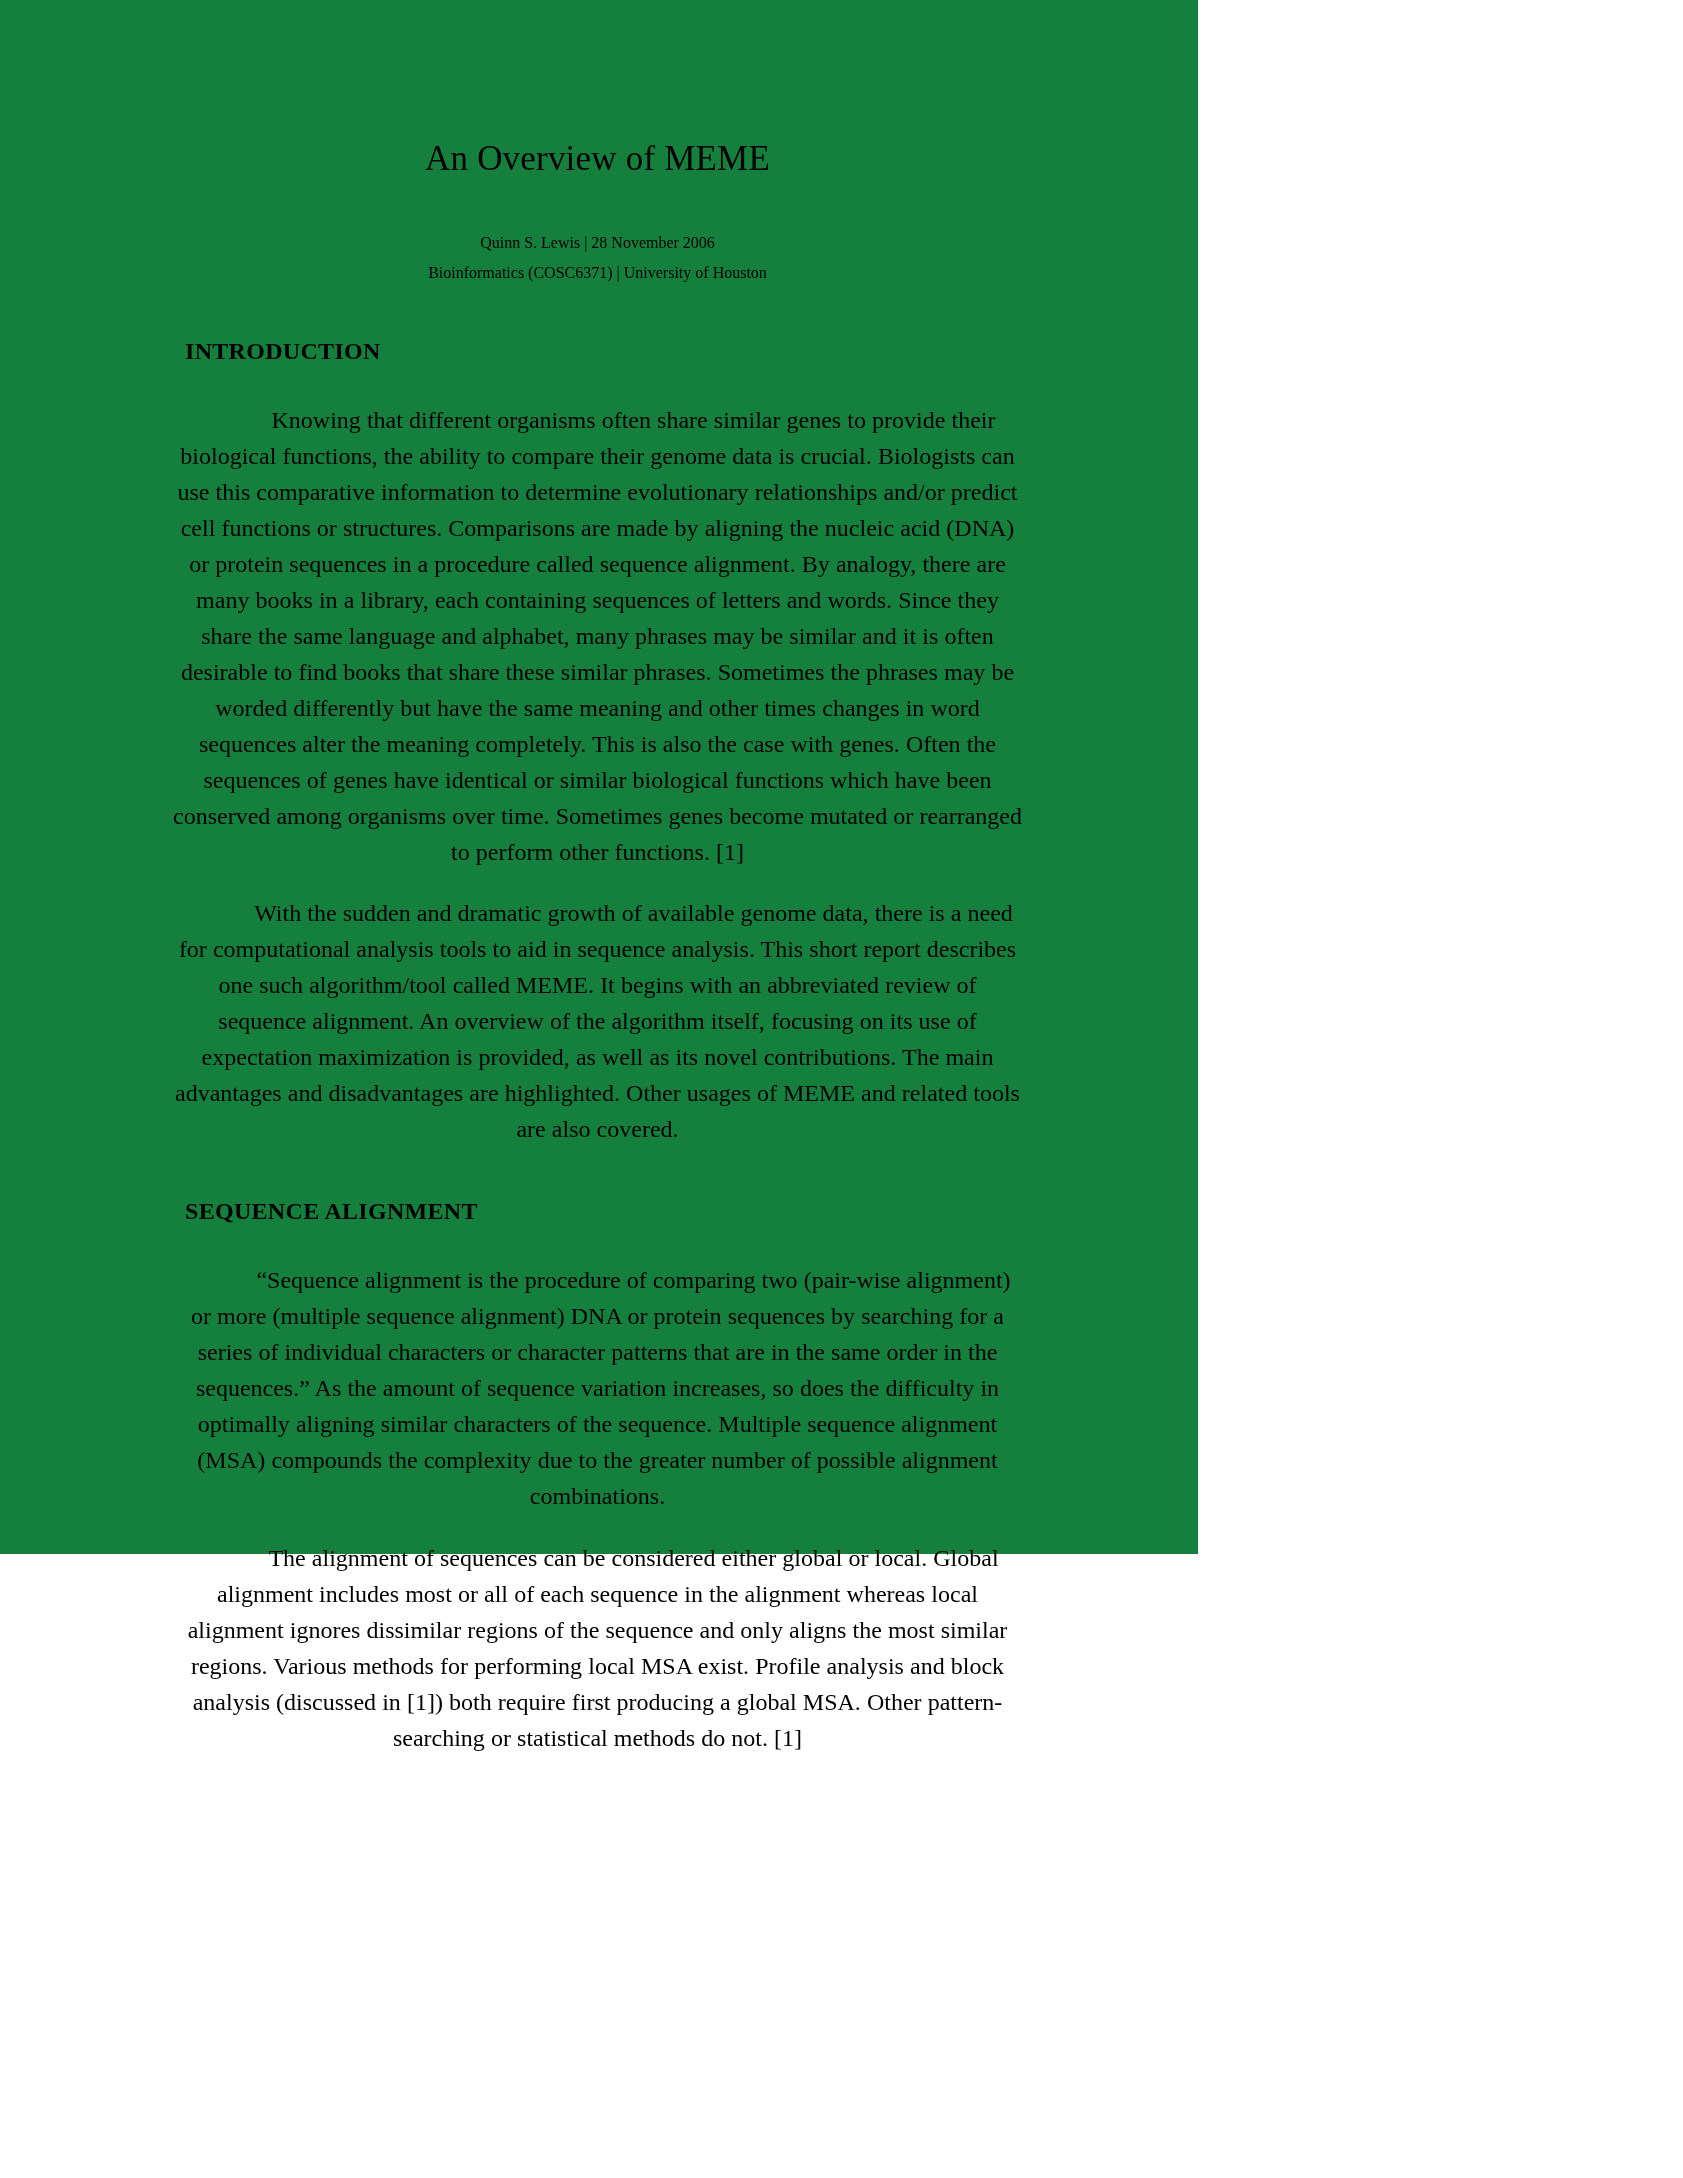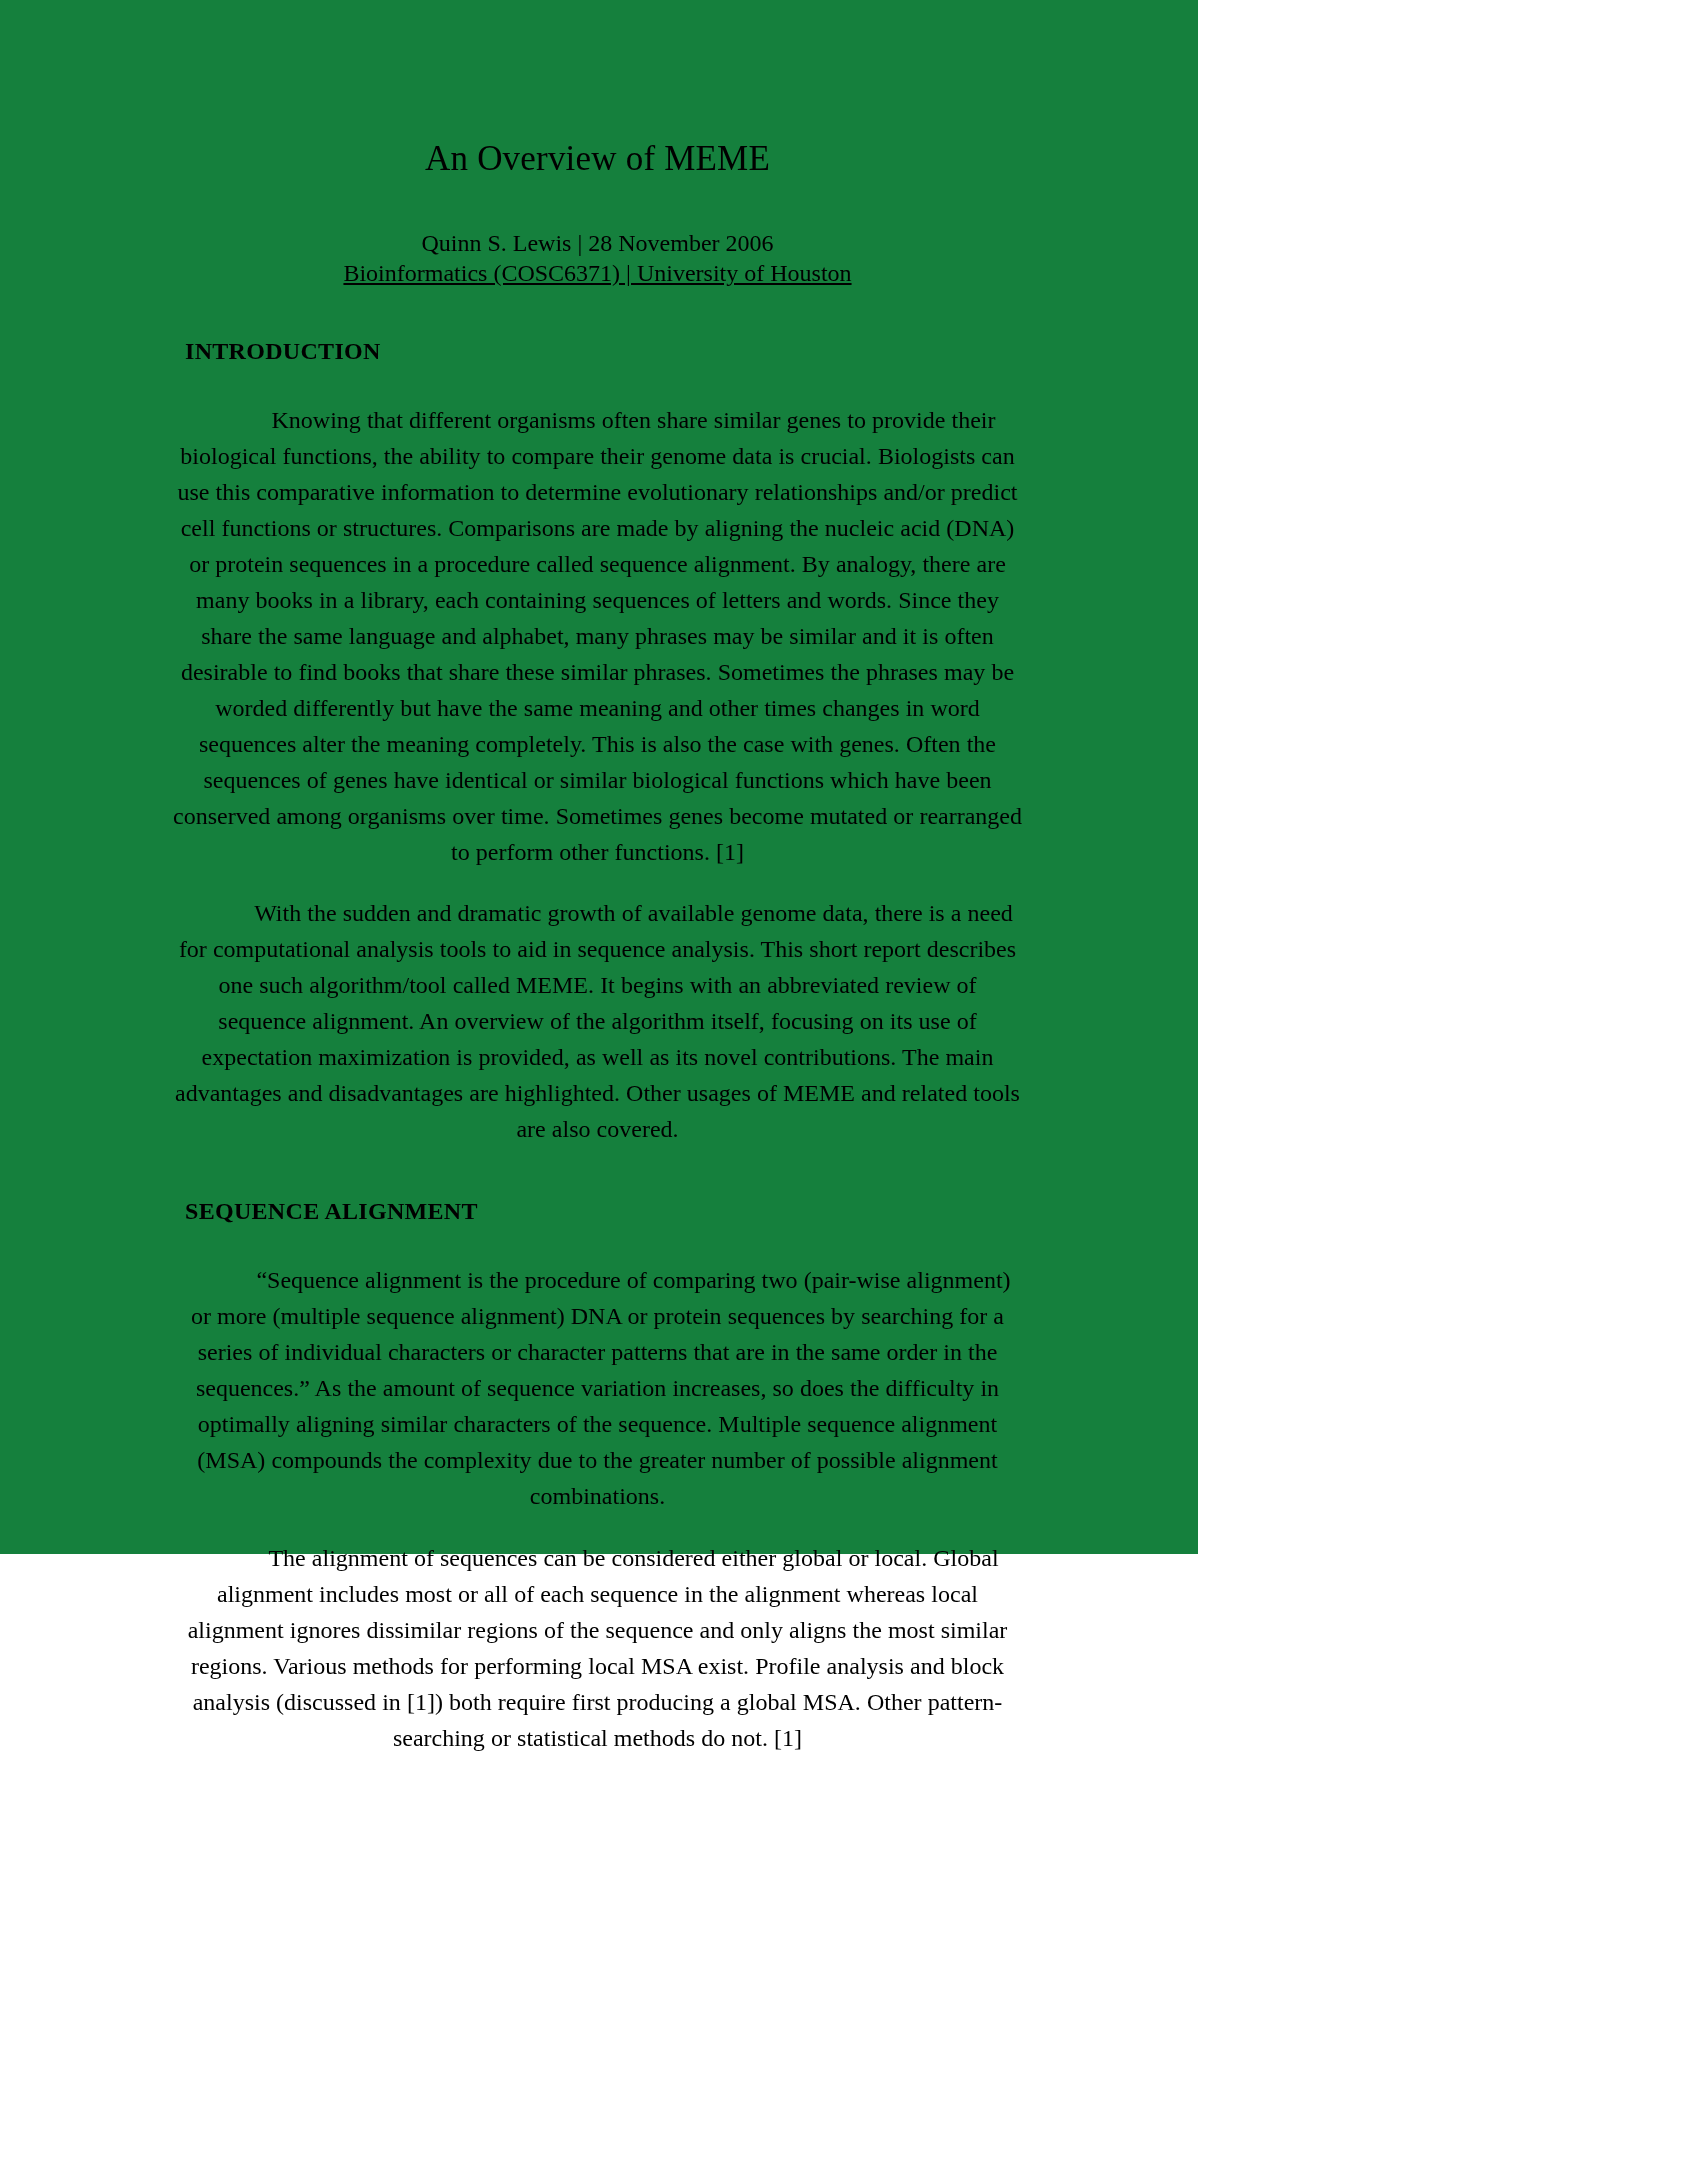--- a/index.html
+++ b/index.html
@@ -39,28 +39,27 @@
     text-align: center;
     font-size: 35px;
     line-height: 40px;
     font-weight: normal;
     margin: 0;
     padding-top: 139px;
     letter-spacing: 0.2px;
   }
   .byline {
     text-align: center;
-    font-size: 24px;
+    font-size: 16px;
     line-height: 30px;
     margin: 0;
     padding-top: 49px;
   }
   .byline .line2 {
     display: block;
-    text-decoration: underline;
   }
   .section-heading {
     font-size: 24px;
     line-height: 28px;
     font-weight: bold;
     margin: 12px;
     padding-top: 37px;
     letter-spacing: 0.3px;
   }
   p.body-par {

